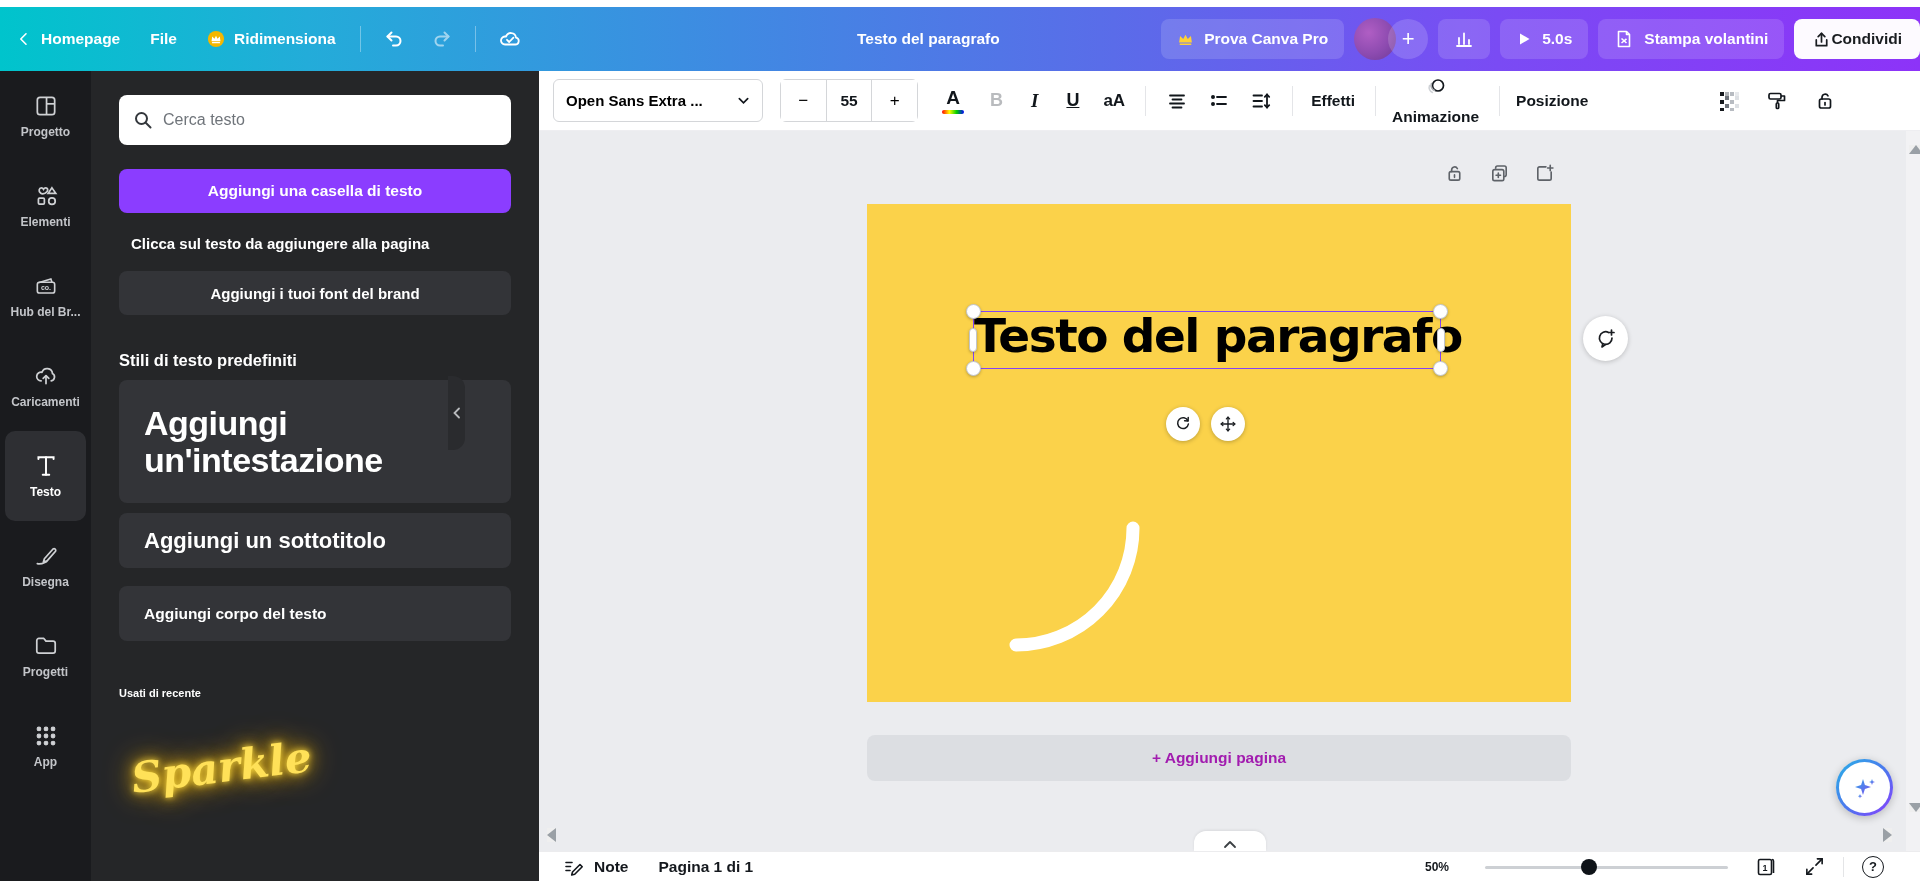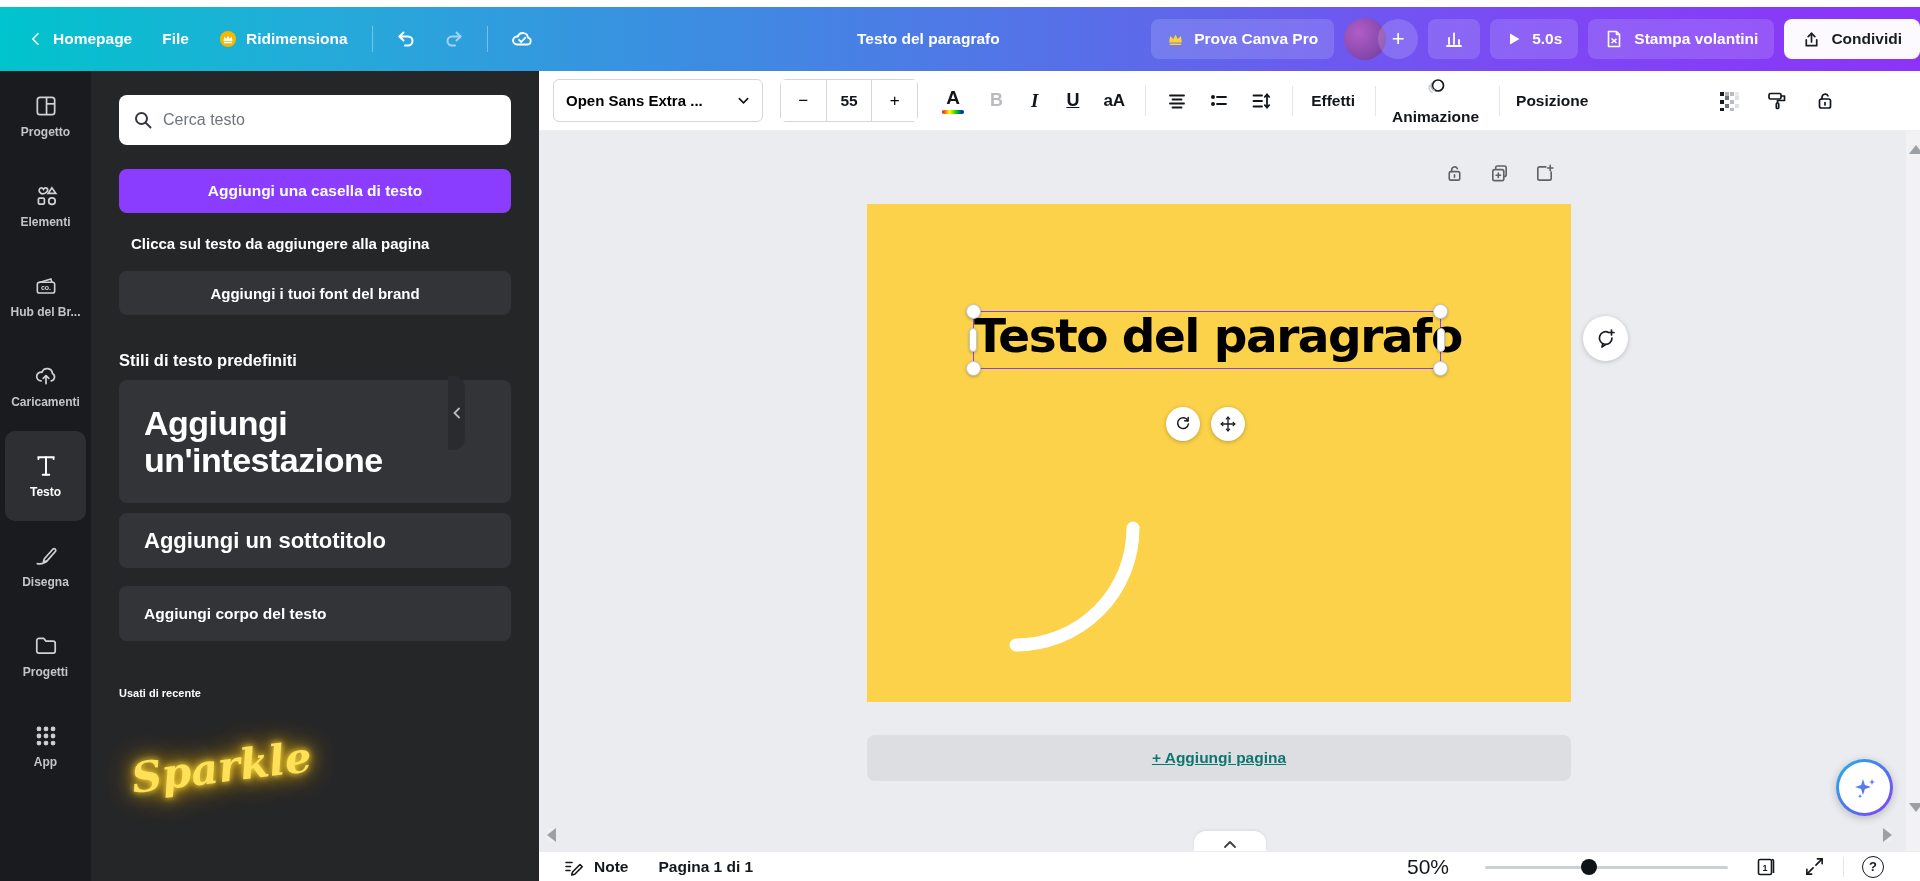--- a/index.html
+++ b/index.html
@@ -4,37 +4,37 @@
 <style>
   *{margin:0;padding:0;box-sizing:border-box;font-family:"Liberation Sans",sans-serif;}
   html,body{width:1920px;height:881px;overflow:hidden;background:#fff;}
   #app{position:relative;width:1920px;height:881px;}
 
   
   .topstrip{position:absolute;left:0;top:0;width:100%;height:7px;background:#fff;}
   header{position:absolute;left:0;top:7px;width:100%;height:64px;
     background:linear-gradient(90deg,#00c4cc 0%,#23acd9 16%,#3f8ae2 38%,#5a6ce9 58%,#7a4bf4 78%,#8d33f8 100%);
     display:flex;align-items:center;color:#fff;}
-  .h-left{display:flex;align-items:center;gap:6px;padding-left:16px;}
+  .h-left{display:flex;align-items:center;gap:6px;padding-left:4px;}
   .hbtn{display:flex;align-items:center;gap:9px;background:transparent;border:none;color:#fff;
     font-size:15.5px;font-weight:700;padding:9px 12px;border-radius:8px;cursor:pointer;}
   .hbtn.icon-only{padding:9px 10px;}
   .dim{opacity:.55;}
   .hsep{width:1px;height:26px;background:rgba(255,255,255,.35);margin:0 6px;}
   .h-title{position:absolute;left:857px;top:0;height:100%;display:flex;align-items:center;
     font-size:15.5px;font-weight:700;color:#fff;}
   .h-right{position:absolute;right:0;top:0;height:100%;display:flex;align-items:center;gap:10px;}
   .pill{background:rgba(255,255,255,.14);border:none;border-radius:8px;height:40px;display:flex;
     align-items:center;gap:10px;color:#fff;font-size:15.5px;font-weight:700;padding:0 16px;cursor:pointer;}
   .avatar{width:42px;height:42px;border-radius:50%;
     background:radial-gradient(circle at 35% 35%,#b05ec4,#8d4bb0 55%,#6e3a97);box-shadow:0 0 0 0 transparent;}
   .plusbtn{width:40px;height:40px;border-radius:50%;background:rgba(255,255,255,.16);border:none;color:#fff;
     font-size:22px;font-weight:400;display:flex;align-items:center;justify-content:center;cursor:pointer;margin-left:-18px;}
   .sharebtn{background:#fdfaff;color:#1a1d21;border:none;border-radius:8px;height:40px;display:flex;
-    align-items:center;gap:10px;font-size:15.5px;font-weight:700;padding:0 18px;cursor:pointer;}
+    align-items:center;font-size:15.5px;font-weight:700;padding:0 18px;cursor:pointer;}
 
   
   .rail{position:absolute;left:0;top:71px;width:91px;height:810px;background:#1a1b1e;display:flex;
     flex-direction:column;align-items:stretch;}
   .rail-item{height:90px;display:flex;flex-direction:column;align-items:center;justify-content:center;
     gap:6px;color:#c3c5c9;cursor:pointer;background:transparent;border:none;}
   .rail-item .lbl{font-size:12px;font-weight:600;max-width:86px;white-space:nowrap;overflow:hidden;}
   .rail-item.active{background:#2e2f33;border-radius:10px;margin:0 5px;color:#fff;}
   .rail-item svg{stroke:#cfd1d4;}
   .rail-item.active svg{stroke:#fff;}
@@ -96,42 +96,42 @@
   .textbox .txt{position:absolute;left:0;top:-4px;width:100%;text-align:center;font-family:"DejaVu Sans",sans-serif;
     font-weight:800;font-size:47px;letter-spacing:-1.5px;color:#000;white-space:nowrap;}
   .handle{position:absolute;background:#fff;border:1px solid #c0c4cb;box-shadow:0 1px 3px rgba(0,0,0,.25);}
   .h-c{width:15px;height:15px;border-radius:50%;}
   .h-side{width:8px;height:24px;border-radius:4px;}
   .float-ctrl{position:absolute;width:34px;height:34px;border-radius:50%;background:#fff;border:none;
     box-shadow:0 1px 4px rgba(0,0,0,.25);display:flex;align-items:center;justify-content:center;cursor:pointer;color:#1a1d21;}
   .comment-btn{position:absolute;left:1044px;top:185px;width:45px;height:45px;border-radius:50%;background:#fff;border:none;
     box-shadow:0 1px 5px rgba(0,0,0,.2);display:flex;align-items:center;justify-content:center;cursor:pointer;color:#1a1d21;}
   .addpage{position:absolute;left:328px;top:604px;width:704px;height:46px;background:#dcdee2;border:none;border-radius:8px;
-    font-size:15.5px;font-weight:700;color:#0f766e;cursor:pointer;text-decoration:underline;}
+    font-size:15.5px;font-weight:700;color:#a21caf;cursor:pointer;}
   .bottom-tab{position:absolute;left:655px;top:700px;width:72px;height:20px;background:#fff;border:none;
     border-radius:12px 12px 0 0;cursor:pointer;color:#3c4044;display:flex;align-items:flex-end;justify-content:center;
     font-size:12px;font-weight:700;padding-bottom:2px;box-shadow:0 -1px 3px rgba(0,0,0,.08);}
   .scroll-arrow{position:absolute;width:0;height:0;border-style:solid;cursor:pointer;}
   .sa-left{left:8px;top:697px;border-width:7px 9px 7px 0;border-color:transparent #9aa0a6 transparent transparent;}
   .sa-right{left:1344px;top:697px;border-width:7px 0 7px 9px;border-color:transparent transparent transparent #9aa0a6;}
   .vtrack{position:absolute;right:0;top:0;width:14px;height:720px;background:#f2f2f4;}
   .sa-up{left:1370px;top:14px;border-width:0 7px 9px 7px;border-color:transparent transparent #9aa0a6 transparent;}
   .sa-down{left:1370px;top:672px;border-width:9px 7px 0 7px;border-color:#9aa0a6 transparent transparent transparent;}
   .ai-btn{position:absolute;left:1297px;top:628px;width:57px;height:57px;border-radius:50%;padding:3px;border:none;
     background:linear-gradient(135deg,#27b2e6,#4f74ee 55%,#8b3dff);box-shadow:0 2px 8px rgba(0,0,0,.22);cursor:pointer;}
   .ai-inner{width:100%;height:100%;border-radius:50%;background:#fff;display:flex;align-items:center;justify-content:center;}
 
   
   .statusbar{position:absolute;left:539px;top:851px;width:1381px;height:30px;background:#fff;border-top:1px solid #ececee;
     display:flex;align-items:center;padding:0 36px 0 24px;color:#14181d;}
   .sb-btn{display:flex;align-items:center;gap:9px;background:transparent;border:none;font-size:15.5px;font-weight:700;
     color:#14181d;cursor:pointer;}
   .sb-pag{margin-left:30px;font-size:15.5px;font-weight:700;cursor:pointer;background:transparent;border:none;color:#14181d;}
   .sb-right{margin-left:auto;display:flex;align-items:center;}
-  .zoomval{font-size:21px;font-weight:400;}
+  .zoomval{font-size:12px;font-weight:700;}
   .slider{margin-left:36px;position:relative;width:243px;height:16px;cursor:pointer;}
   .slider .track{position:absolute;left:0;top:7px;width:100%;height:3px;border-radius:2px;background:#cdd0d4;}
   .slider .knob{position:absolute;left:96px;top:0;width:16px;height:16px;border-radius:50%;background:#0e1318;}
   .sb-ic{margin-left:26px;background:transparent;border:none;cursor:pointer;color:#14181d;display:flex;align-items:center;}
   .sb-sep{margin-left:18px;width:1px;height:20px;background:#e4e5e7;}
   .help{margin-left:18px;width:22px;height:22px;border-radius:50%;border:1.8px solid #14181d;background:transparent;
     font-size:13px;font-weight:700;color:#14181d;display:flex;align-items:center;justify-content:center;cursor:pointer;}
 </style>
 </head>
 <body>

